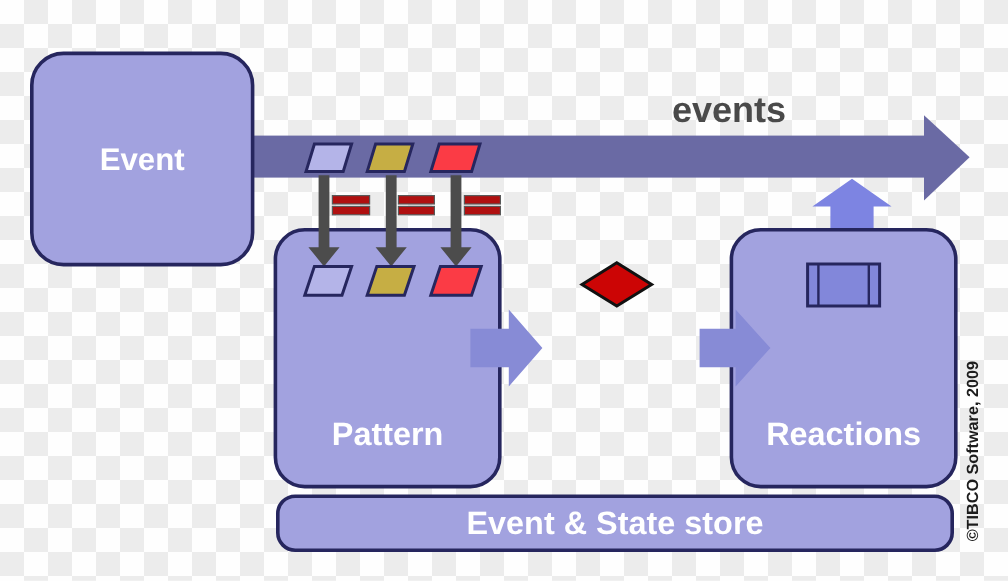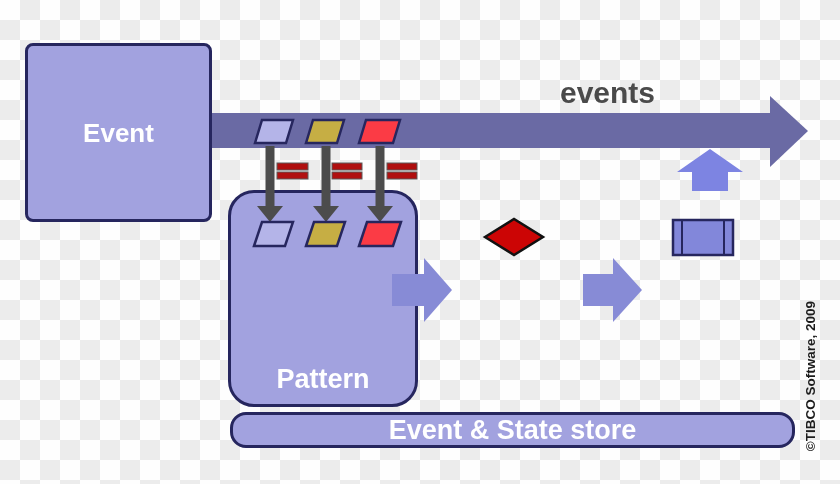--- a/index.html
+++ b/index.html
@@ -18,32 +18,32 @@
   #layer-under{z-index:1;}
   #layer-over{z-index:3;}
 
   .node{
     position:absolute;box-sizing:border-box;z-index:2;
     background:#a2a2df;border:3px solid #26265e;
     display:flex;flex-direction:column;align-items:center;
     color:#ffffff;font-weight:700;text-align:center;
   }
   .node-transport{
-    left:25px;top:43px;width:187px;height:179px;border-radius:8px;
+    left:25px;top:43px;width:187px;height:179px;border-radius:28px;
     justify-content:center;font-size:26px;line-height:30px;
   }
   .node-stage-box{
-    justify-content:flex-end;padding-bottom:10px;
+    justify-content:flex-end;padding-bottom:27px;
     font-size:27px;line-height:30px;top:190px;height:217px;border-radius:26px;
   }
   .node-pattern{left:228px;width:190px;}
   .node-decisions{left:416px;width:194px;}
   .node-reactions{left:608px;width:190px;}
   .node-store{
-    left:230px;top:412px;width:565px;height:36px;border-radius:16px;
+    left:230px;top:412px;width:565px;height:48px;border-radius:16px;
     justify-content:center;font-size:27px;
   }
   .events-label{
     position:absolute;left:500px;top:76px;width:215px;z-index:4;
     text-align:center;font-size:30px;font-weight:700;color:#4a4a4a;
   }
   .credit{
     position:absolute;left:727px;top:367px;width:170px;height:18px;z-index:4;
     transform:rotate(-90deg);
     font-size:13.5px;font-weight:700;color:#1c1c1c;text-align:center;white-space:nowrap;
@@ -65,20 +65,23 @@
 
   <div class="node node-transport">
     <div>Event</div>
   </div>
 
   <div class="node node-stage-box node-pattern">
     <div>Pattern</div>
   </div>
 
 
+  <div class="node node-stage-box node-reactions">
+    <div>Reactions</div>
+  </div>
 
   <div class="node node-store">
     <div>Event &amp; State store</div>
   </div>
 
   <svg class="layer" id="layer-over" viewBox="0 0 840 484">
 
     <polygon points="392,274 424,274 424,258 452,290 424,322 424,306 392,306" fill="#878bd6"></polygon>
     <polygon points="583,274 613,274 613,258 642,290 613,322 613,306 583,306" fill="#878bd6"></polygon>
 

